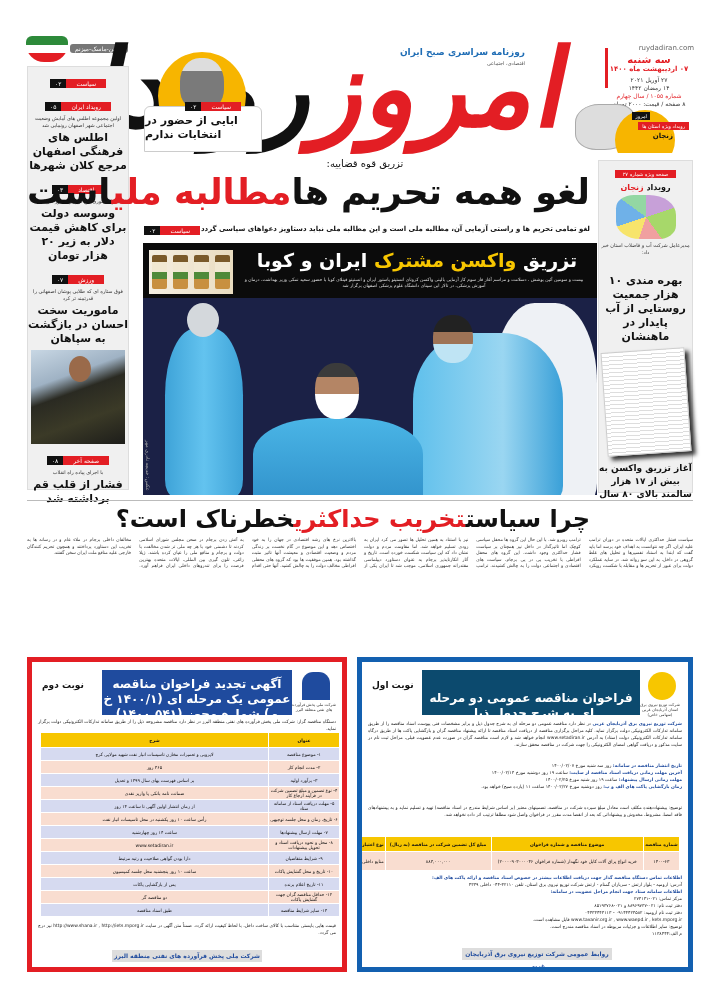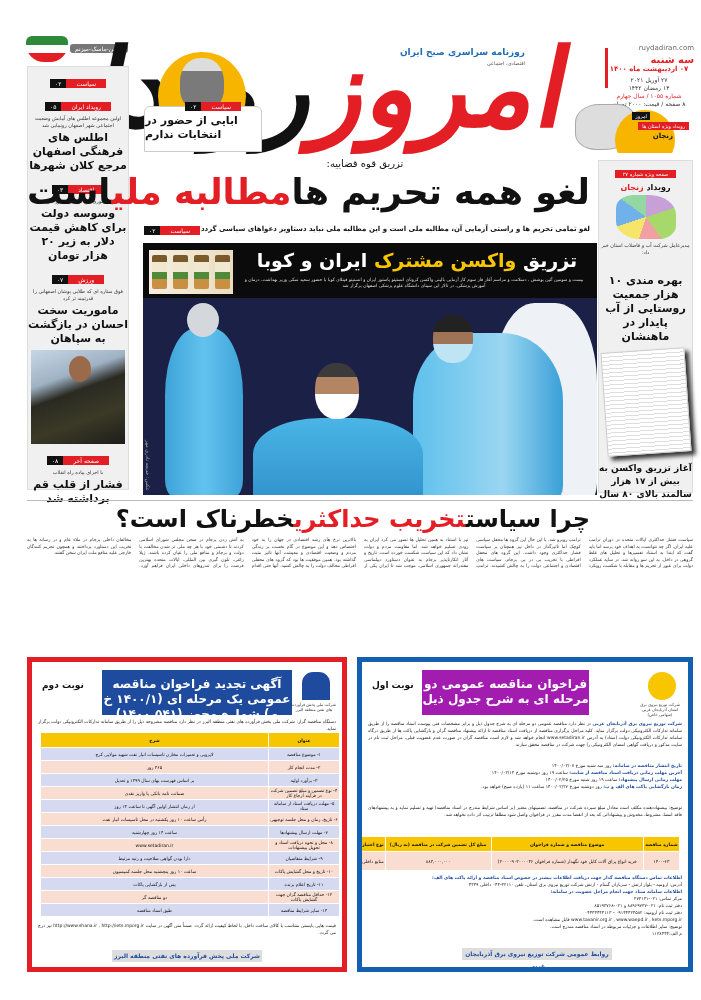--- a/index.html
+++ b/index.html
@@ -13,21 +13,21 @@
 #masthead{left:260px;top:20px;width:310px;height:135px}
 .logo{position:absolute;font-family:"DejaVu Serif",serif;font-weight:bold;font-size:108px;line-height:120px;letter-spacing:-6px;top:8px;transform:skewX(-12deg)}
 .logo .black{color:#111}
 .logo .red{color:#e31e24}
 #tagline{left:395px;top:47px;width:130px;text-align:right;font-size:9px;color:#1f6db5;font-weight:bold}
 #tagline-sub{left:395px;top:60px;width:130px;text-align:right;font-size:5px;color:#555}
 
 #datebox{left:604px;top:44px;width:90px}
 .redbar{left:605px;top:48px;width:3px;height:40px;background:#e31e24}
 #site{font-size:7px;color:#666;text-align:right}
-#day{font-size:10px;color:#e31e24;font-weight:bold;text-align:right;margin-top:2px}
+#day{font-size:10px;color:#e31e24;font-weight:bold;text-align:center;margin-top:2px}
 #date-fa{font-size:7px;color:#e31e24;font-weight:bold;text-align:center}
 .dline{font-size:6px;color:#333;text-align:center;line-height:8px}
 #issue{color:#e31e24}
 #map-box{left:575px;top:100px;width:120px;height:52px}
 .map-iran{position:absolute;left:0;top:4px;width:60px;height:46px;background:#ddd;border-radius:40% 30% 50% 35%;border:1px solid #aaa}
 .map-circle{position:absolute;right:20px;top:10px;width:60px;height:60px;border-radius:50%;background:#f7b500;clip-path:inset(0 0 17px 0)}
 #map-tag-black{position:absolute;right:45px;top:12px;background:#111;color:#fff;font-size:5px;padding:1px 3px}
 #map-tag-red{position:absolute;right:6px;top:22px;background:#e31e24;color:#fff;font-size:5px;padding:1px 4px}
 #map-city{position:absolute;right:22px;top:32px;font-size:7px;font-weight:bold}
 
@@ -85,21 +85,21 @@
 
 .hrule{left:27px;top:500px;width:666px;height:1px;background:#bbb}
 #h2{left:140px;top:505px;width:450px;text-align:center;font-size:24px;font-weight:bold;white-space:nowrap;letter-spacing:-1px}
 #h2 .red{color:#e31e24}
 #article{left:27px;top:537px;width:666px;height:110px;column-count:6;column-gap:8px;font-size:4.5px;line-height:6.5px;color:#333;text-align:justify;overflow:hidden}
 
 #ad-right{left:357px;top:657px;width:336px;height:315px;background:#1360b0;padding:5px}
 #ad-left{left:27px;top:657px;width:320px;height:315px;background:#e31e24;padding:5px}
 .ad-inner{width:100%;height:100%;background:#fff;position:relative;overflow:hidden}
 .ad-banner{position:absolute;color:#fff;font-weight:bold;text-align:center;line-height:15px;font-size:12px}
-#adr-banner{left:60px;top:8px;width:167px;height:45px;background:#a21caf;padding-top:7px}
+#adr-banner{left:60px;top:8px;width:218px;height:45px;background:#0c4a6e;padding-top:21px}
 #adl-banner{left:70px;top:8px;width:190px;height:45px;background:#1f4b9e;padding-top:7px}
 .ad-turn{position:absolute;left:10px;top:18px;font-size:9px;font-weight:bold}
 .ad-logo{position:absolute;right:12px;top:10px;width:28px;height:28px;border-radius:50%}
 #adr-logo{background:#f7c600}
 #adl-logo{background:#1f4b9e;border-radius:40% 40% 0 0}
 .ad-logo-cap{position:absolute;right:4px;top:40px;width:48px;font-size:4px;text-align:center;color:#333;line-height:5px}
 .ad-body{position:absolute;right:6px;left:6px;font-size:4.5px;line-height:7px;color:#222;text-align:justify}
 .ad-body .blue{color:#1f4b9e;font-weight:bold}
 table.adt{position:absolute;border-collapse:separate;border-spacing:1px;font-size:4.5px;text-align:center}
 table.adt th{background:#f7c600;height:14px;font-weight:bold}

